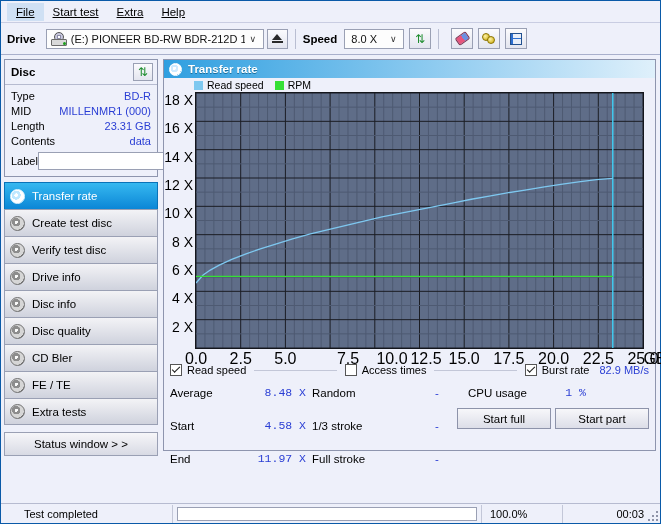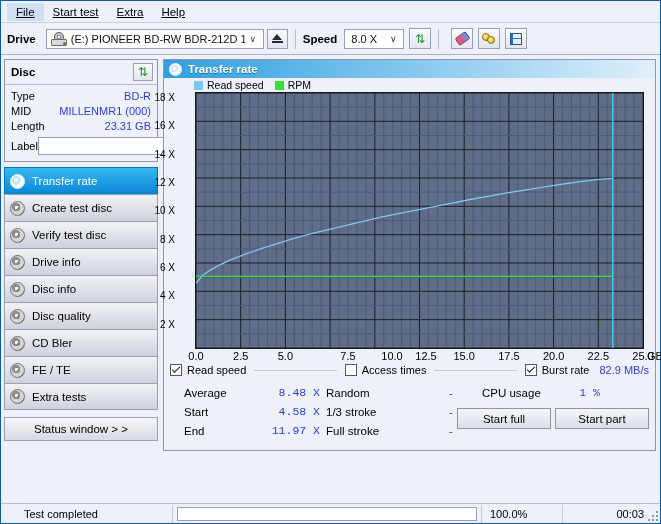--- a/index.html
+++ b/index.html
@@ -112,38 +112,38 @@
 
   
   .chartwrap{position:relative;height:280px;}
   .legend{position:absolute;left:30px;top:1px;display:flex;align-items:center;gap:4px;font-size:10.5px;color:#000;}
   .legend .sw{width:9px;height:9px;display:inline-block;}
   .legend .sp{margin-left:7px;}
   .plot{position:absolute;left:31px;top:14px;width:449px;height:257px;
     background:#5f6d88;border:1px solid #14161c;box-sizing:border-box;}
   .plot svg{display:block;}
   .ylabels{position:absolute;left:0;top:9px;width:29px;height:266px;}
-  .ylabels div{position:absolute;right:18px;font-size:10px;color:#000;white-space:nowrap;}
+  .ylabels div{position:absolute;right:0;font-size:14px;color:#000;white-space:nowrap;}
   .xlabels{position:absolute;left:0;top:272px;width:100%;height:14px;}
-  .xlabels div{position:absolute;font-size:11px;color:#000;transform:translateX(-50%);white-space:nowrap;}
+  .xlabels div{position:absolute;font-size:16px;color:#000;transform:translateX(-50%);white-space:nowrap;}
   .xunit{position:absolute;font-size:10.5px;color:#000;}
 
   
   .optrow{display:flex;align-items:center;height:20px;margin:2px 6px 0 6px;font-size:11px;}
   .opt{display:flex;align-items:center;}
   .cb{width:12px;height:12px;border:1px solid #555;background:#fff;box-sizing:border-box;
       display:flex;align-items:center;justify-content:center;margin-right:5px;}
   .cb.on:after{content:"";width:7px;height:3px;border-left:1.6px solid #1d1d1d;border-bottom:1.6px solid #1d1d1d;
       transform:rotate(-45deg) translate(1px,-1px);}
   .optline{flex:1;height:1px;background:#c3c7d8;margin:0 8px;}
   .burstval{color:#2a3ed4;margin-left:10px;}
 
   
-  .results{margin:6px 6px 0 20px;display:grid;grid-template-columns:86px 56px 94px 62px 74px 50px;
-    row-gap:6px;align-items:center;font-size:11.5px;position:relative;}
+  .results{margin:6px 6px 0 6px;display:grid;grid-template-columns:86px 56px 94px 62px 74px 50px;
+    row-gap:20px;align-items:center;font-size:11.5px;position:relative;}
   .results .k{color:#000;}
   .results .v{color:#2a3ed4;text-align:right;padding-right:6px;font-family:Liberation Mono, monospace;}
   .results .d{color:#2a3ed4;text-align:center;}
   .btns{position:absolute;right:0;top:22px;display:flex;flex-direction:row;gap:4px;}
   .abtn{width:94px;height:21px;border:1px solid #8d93aa;background:linear-gradient(#f7f7fa,#dcdee8);
     font-size:11.5px;display:flex;align-items:center;justify-content:center;box-sizing:border-box;}
 
   
   .statusbar{position:absolute;left:0;bottom:0;width:659px;height:20px;background:#eef0fa;
     border-top:1px solid #b6bbd0;display:flex;align-items:center;font-size:11px;box-sizing:border-box;}
@@ -226,20 +226,24 @@
             <span class="k">Type</span>
             <span class="v">BD-R</span>
           </div>
           <div class="drow">
             <span class="k">MID</span>
             <span class="v">MILLENMR1 (000)</span>
           </div>
           <div class="drow">
             <span class="k">Length</span>
             <span class="v">23.31 GB</span>
+          </div>
+          <div class="drow">
+            <span class="k">Contents</span>
+            <span class="v">data</span>
           </div>
           <div class="labelrow">
             <span class="k">Label</span>
             <input class="labelinput" type="text" value="" style="">
             <span class="cdbtn">
               <span class="cddisc"></span>
             </span>
           </div>
         </div>
       </div>

